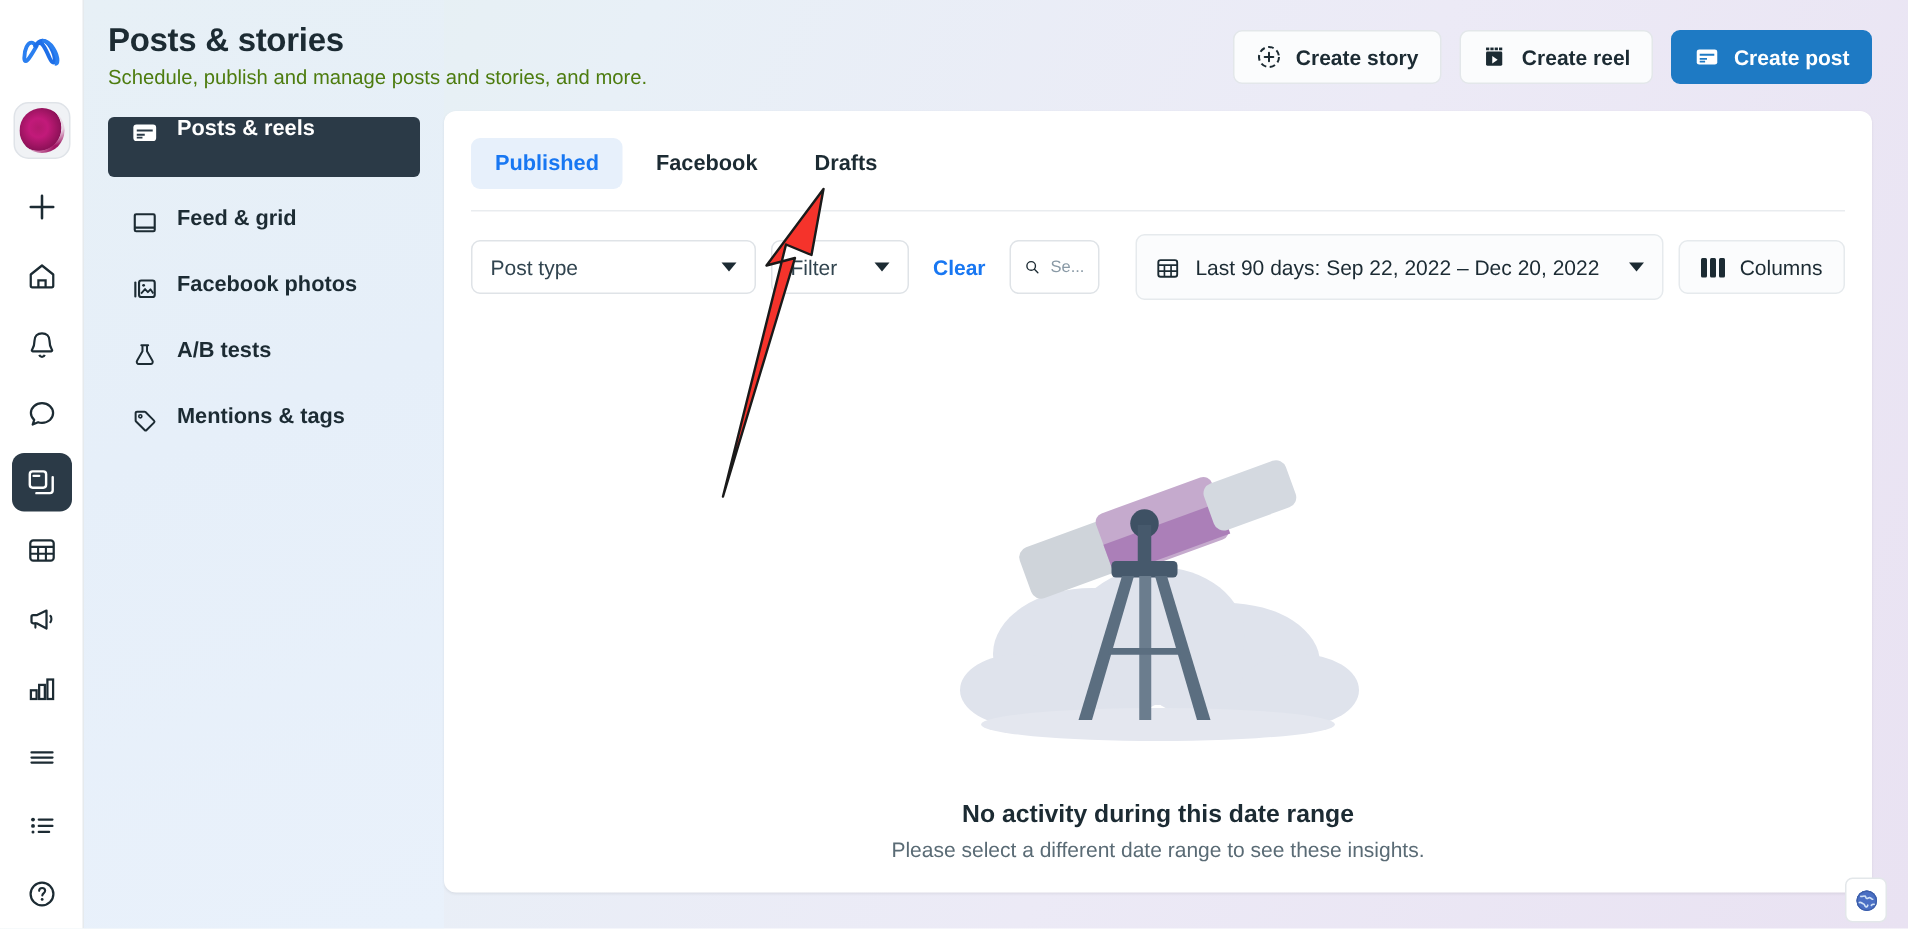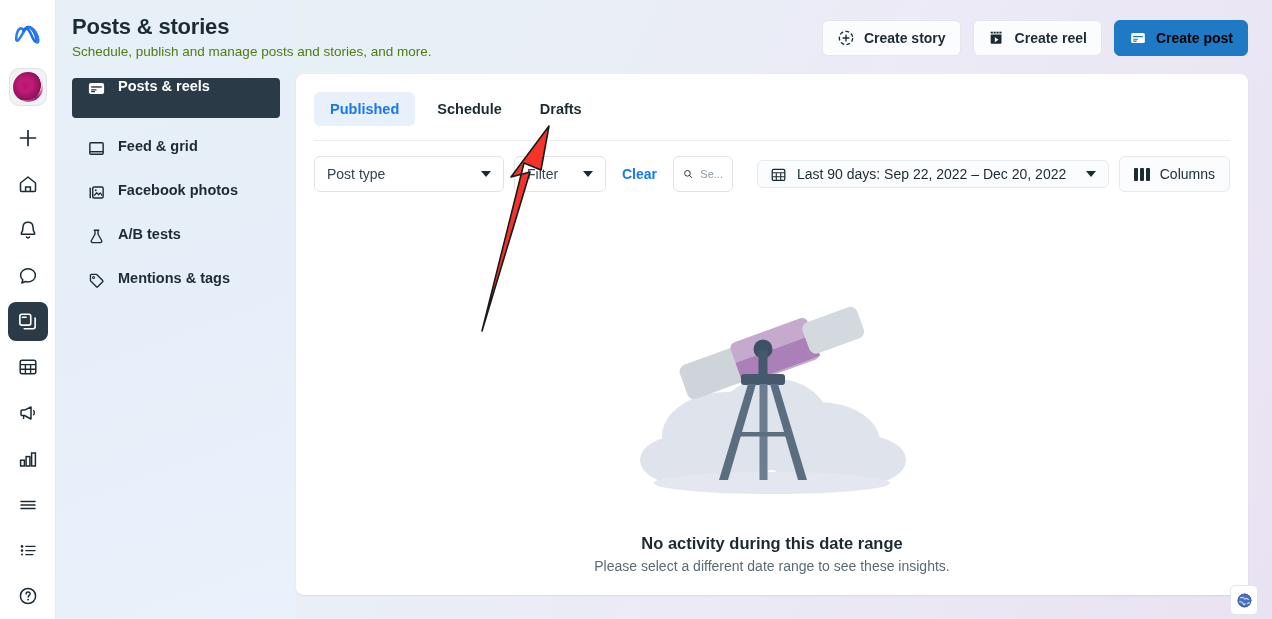--- a/index.html
+++ b/index.html
@@ -77,21 +77,21 @@
   .head-actions {
     position: absolute; right: 24px; top: 20px;
     display: flex; gap: 12px; align-items: center;
   }
   .btn {
     height: 36px; border-radius: 6px; padding: 0 14px;
     display: inline-flex; align-items: center; gap: 9px;
     font-size: 14px; font-weight: 600; cursor: pointer;
     background: #fbfcfd; color: #1c2b33; border: 1px solid #e3e7ea;
   }
-  .btn.primary { background: #1e7ac4; color: #000000; border-color: #1e7ac4; align-items: center; }
+  .btn.primary { background: #1e7ac4; color: #ffffff; border-color: #1e7ac4; align-items: center; }
 
   .card {
     position: absolute; left: 0; top: 74px; right: 24px; bottom: 24px;
     background: #ffffff; border-radius: 8px;
     box-shadow: 0 1px 2px rgba(0,0,0,0.07);
     overflow: hidden;
   }
 
   .tabs { display: flex; align-items: center; gap: 6px; padding: 18px 18px 0 18px; }
   .tab {
@@ -110,21 +110,21 @@
   }
   .select.filter { min-width: 92px; }
   .caret { width: 0; height: 0; border-left: 5.5px solid transparent; border-right: 5.5px solid transparent; border-top: 6.5px solid #1c2b33; margin-left: 10px; }
   .clear-link { font-size: 14px; font-weight: 700; color: #1877f2; cursor: pointer; padding: 0 6px; }
   .search {
     height: 36px; width: 76px; border: 1px solid #dfe3e7; border-radius: 6px;
     background: #fff; display: inline-flex; align-items: center; gap: 7px; padding: 0 9px;
     font-size: 11px; color: #8a9aa6; cursor: text; overflow: hidden; white-space: nowrap;
   }
   .daterange {
-    height: 28px; flex: 0 0 auto; border: 1px solid #e6eaed; border-radius: 6px;
+    height: 44px; flex: 0 0 auto; border: 1px solid #e6eaed; border-radius: 6px;
     background: #fbfcfd; display: inline-flex; align-items: center; gap: 10px;
     padding: 0 12px; font-size: 14px; color: #1c2b33; cursor: pointer; margin-left: 14px;
   }
   .columns-btn {
     height: 36px; border: 1px solid #e6eaed; border-radius: 6px; background: #fbfcfd;
     display: inline-flex; align-items: center; gap: 10px; padding: 0 14px;
     font-size: 14px; color: #1c2b33; cursor: pointer;
   }
   .colbars { display: inline-flex; gap: 2.5px; }
   .colbars i { display: block; width: 3.5px; height: 13px; background: #1c2b33; border-radius: 1px; }
@@ -338,21 +338,21 @@
       </div>
     </div>
 
     <div class="card">
 
       <div class="tabs">
         <div class="tab active">
           <span>Published</span>
         </div>
         <div class="tab">
-          <span>Schedule</span>
+          <span>Facebook</span>
         </div>
         <div class="tab">
           <span>Drafts</span>
         </div>
       </div>
       <div class="tabs-rule"></div>
 
       <div class="toolbar">
         <div class="select">
           <span>Post type</span>

